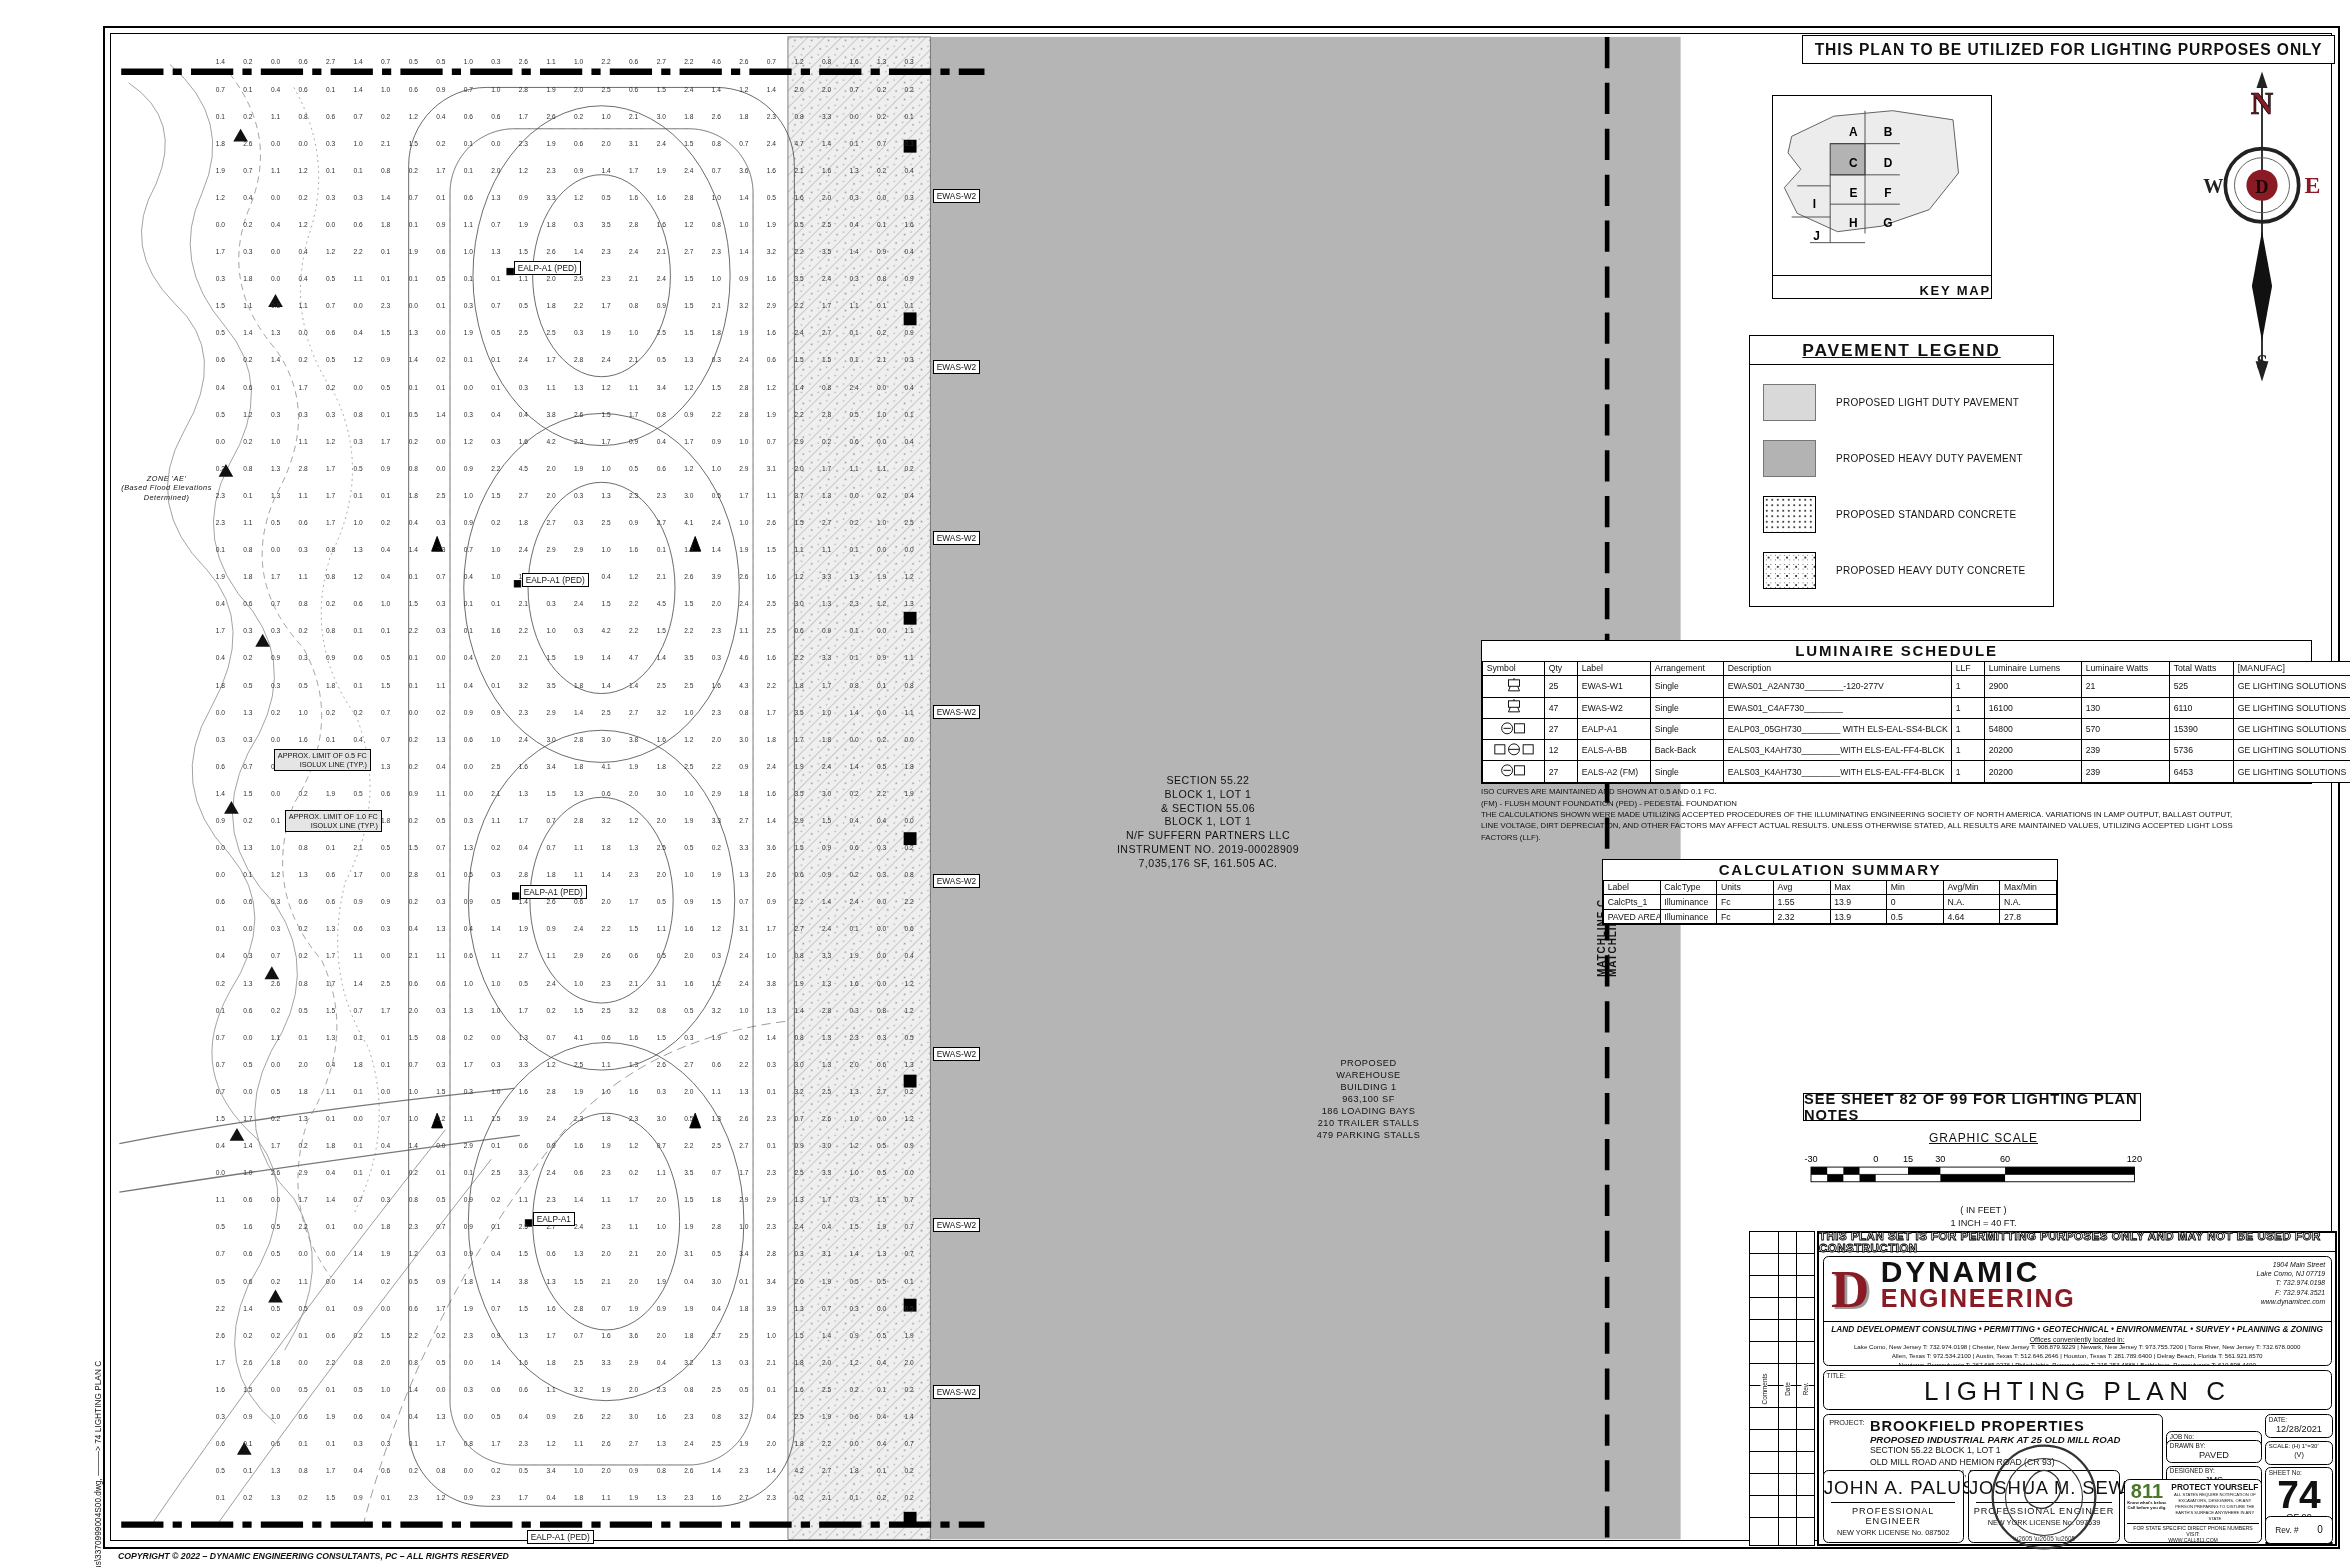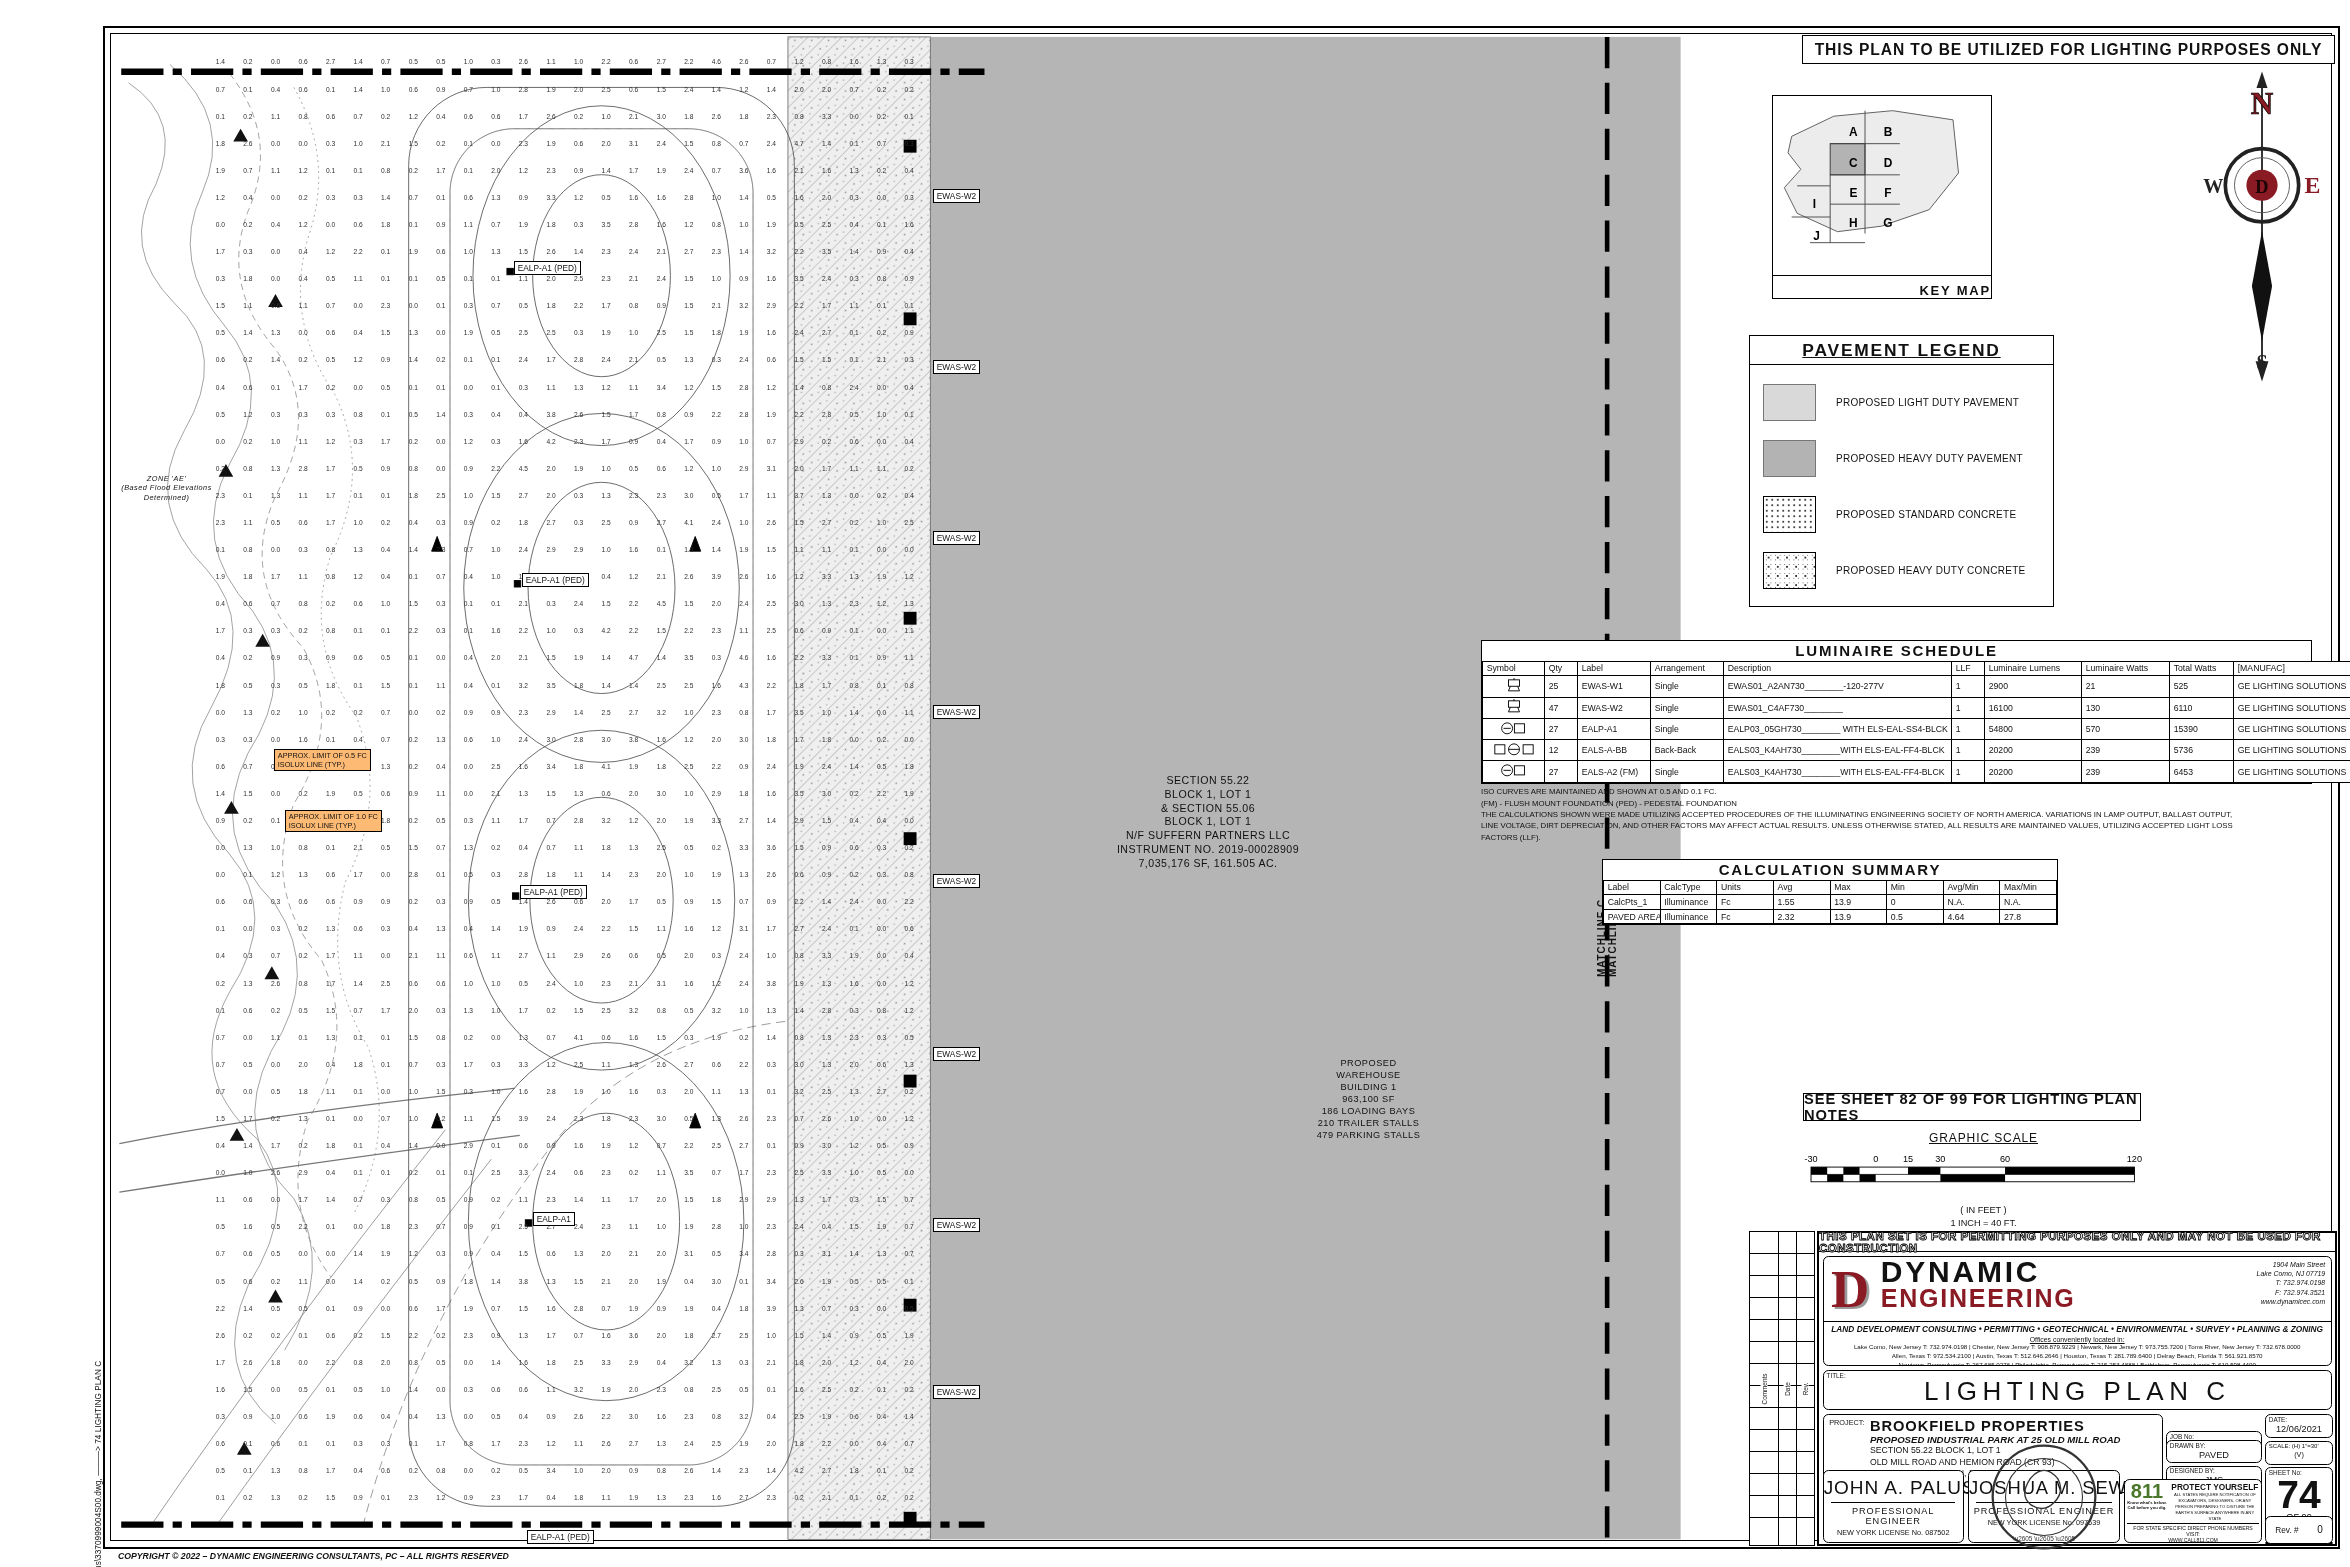--- a/index.html
+++ b/index.html
@@ -24,21 +24,21 @@
   .sw-hd   { border:1.8px solid #000; background-image:radial-gradient(#333 1px, transparent 1.2px), radial-gradient(#666 0.6px, transparent 0.8px); background-size:9.2px 9.2px, 4.6px 4.6px; }
   .pl-label { font-size:10px; letter-spacing:0.3px; }
   
   .ttl-bar { text-align:center; font-weight:bold; font-size:15px; letter-spacing:1.8px; padding:0.9px 0 1.8px; }
   table.sched { border-collapse:collapse; width:100%; table-layout:fixed; background:#fff; }
   table.sched th, table.sched td { border:0.9px solid #000; font-size:8.7px; font-weight:normal; text-align:left;
        padding:1.8px 3.7px; overflow:hidden; white-space:nowrap; }
   .notes { font-size:7.8px; line-height:1.45; margin-top:2.8px; }
   
   .tag { position:absolute; background:#fff; border:0.9px solid #000; font-size:8.3px; padding:0.9px 2.8px; white-space:nowrap; }
-  .tag2 { position:absolute; background:#fdba74; border:0.9px solid #000; font-size:7.3px; padding:0.9px 2.8px; text-align:left; line-height:1.25; }
+  .tag2 { position:absolute; background:#e5e5e5; border:0.9px solid #000; font-size:7.3px; padding:0.9px 2.8px; text-align:right; line-height:1.25; }
   .freetext { position:absolute; text-align:center; font-size:10.6px; line-height:1.3; letter-spacing:0.5px; }
   .freetext.small { font-size:9.2px; }
   .rot { transform:rotate(-90deg); transform-origin:center; }
   
   .tb-cell { position:absolute; background:#fff; border:1.4px solid #000; border-radius:5.5px; }
   .lbl { font-size:6.4px; padding:0.9px 2.8px; display:block; }
   .val { font-size:10px; text-align:center; display:block; }
   .outline-txt { color:#fff; -webkit-text-stroke:0.8px #000; text-shadow:0 0 0.9px #000; font-weight:bold; }
   .eng-name { font-size:22px; text-align:center; letter-spacing:0.9px; padding-top:5.5px; white-space:nowrap; }
   .eng-line { border-top:1.4px solid #000; margin:3.7px 7.3px 2.8px; }
@@ -1974,21 +1974,21 @@
           <div class="val" style="font-size:9.2px;">JMS</div>
         </div>
         <div class="tb-cell" style="position:relative; width:96px; height:23px; margin-bottom:2.8px; left:0; top:0;">
           <div class="lbl">CHECKED BY:</div>
           <div class="val" style="font-size:9.2px;">–</div>
         </div>
       </div>
 
     <div class="tb-cell" style="left:446px; top:181px; width:68px; height:24px;">
       <span class="lbl">DATE:</span>
-      <span class="val" style="font-size:9.2px;">12/06/2021</span>
+      <span class="val" style="font-size:9.2px;">12/28/2021</span>
     </div>
     <div class="tb-cell" style="left:446px; top:208px; width:68px; height:24px;">
       <span class="lbl" style="font-size:6px;">SCALE: (H) 1"=30'</span>
       <span class="val" style="font-size:7.3px;">(V)</span>
     </div>
     <div class="tb-cell" style="left:446px; top:234px; width:68px; height:72px;">
       <span class="lbl">SHEET No:</span>
       <div style="text-align:center; font-size:39px; font-weight:bold; line-height:0.9;">74</div>
       <div style="text-align:center; font-size:9.2px;">OF  99</div>
     </div>

